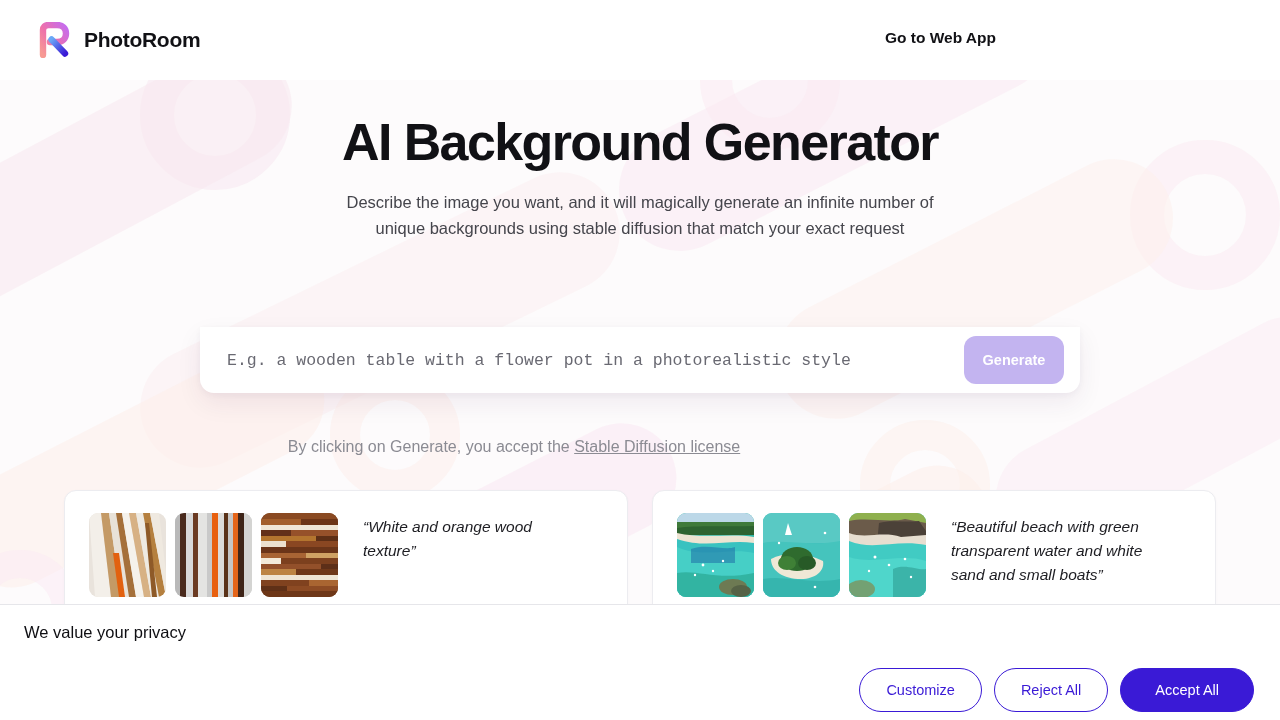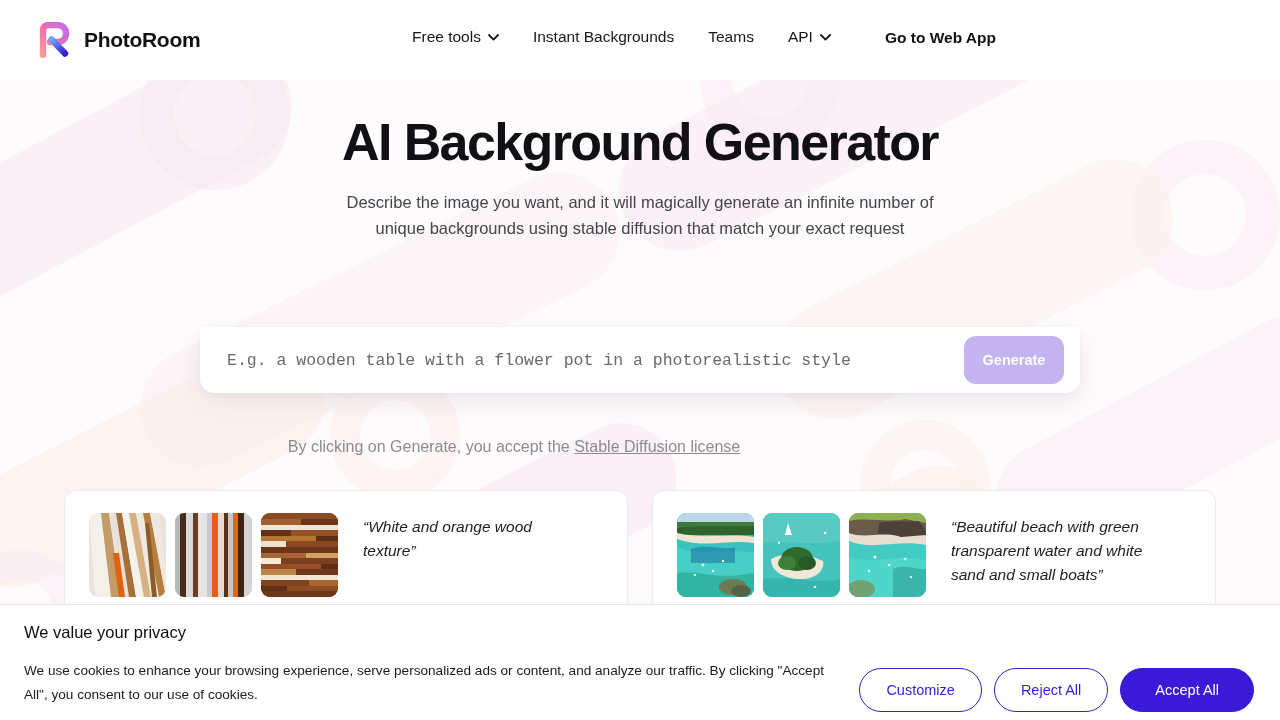--- a/index.html
+++ b/index.html
@@ -237,44 +237,20 @@
             <stop offset="100%" stop-color="#3a1ad6"></stop>
           </linearGradient>
         </defs>
         <path d="M7 33 L7 8 C7 5 9 3 12.5 3 L21 3 C26.5 3 30 6.5 30 11.5 C30 16.5 26.5 20 21 20 L14 20" fill="none" stroke="url(#gPink)" stroke-width="6.4" stroke-linecap="round" stroke-linejoin="round"></path>
         <path d="M15.5 17.5 L29 31.5" fill="none" stroke="url(#gBlue)" stroke-width="6.4" stroke-linecap="round"></path>
       </svg>
     </span>
     <span class="brand-name">PhotoRoom</span>
   </div>
 
-  <nav class="nav">
-    <div class="nav-item">
-      <span>Free tools</span>
-      <span>
-        <svg class="chev" width="11" height="7" viewBox="0 0 11 7">
-            <path d="M1 1 L5.5 5.6 L10 1" fill="none" stroke="#17171b" stroke-width="1.8" stroke-linecap="round" stroke-linejoin="round"></path>
-          </svg>
-      </span>
-    </div>
-    <div class="nav-item">
-      <span>Instant Backgrounds</span>
-    </div>
-    <div class="nav-item">
-      <span>Teams</span>
-    </div>
-    <div class="nav-item">
-      <span>API</span>
-      <span>
-        <svg class="chev" width="11" height="7" viewBox="0 0 11 7">
-            <path d="M1 1 L5.5 5.6 L10 1" fill="none" stroke="#17171b" stroke-width="1.8" stroke-linecap="round" stroke-linejoin="round"></path>
-          </svg>
-      </span>
-    </div>
-  </nav>
 
   <div class="cta">Go to Web App</div>
 </header>
 
 <section class="hero">
   <h1 class="title">AI Background Generator</h1>
   <p class="subtitle">Describe the image you want, and it will magically generate an infinite number of unique backgrounds using stable diffusion that match your exact request</p>
 </section>
 
 <div class="prompt-wrap">
@@ -418,20 +394,19 @@
         </svg>
       </span>
     </div>
     <div class="ex-quote">“Beautiful beach with green transparent water and white sand and small boats”</div>
   </div>
 
 </div>
 
 <div class="cookie">
   <div class="cookie-title">We value your privacy</div>
-  <div class="cookie-text">We use cookies to enhance your browsing experience, serve personalized ads or content, and analyze our traffic. By clicking "Accept All", you consent to our use of cookies.</div>
 </div>
 
 <div class="cookie-actions">
   <button class="btn-outline">Customize</button>
   <button class="btn-outline">Reject All</button>
   <button class="btn-solid">Accept All</button>
 </div>
 
 </body></html>

